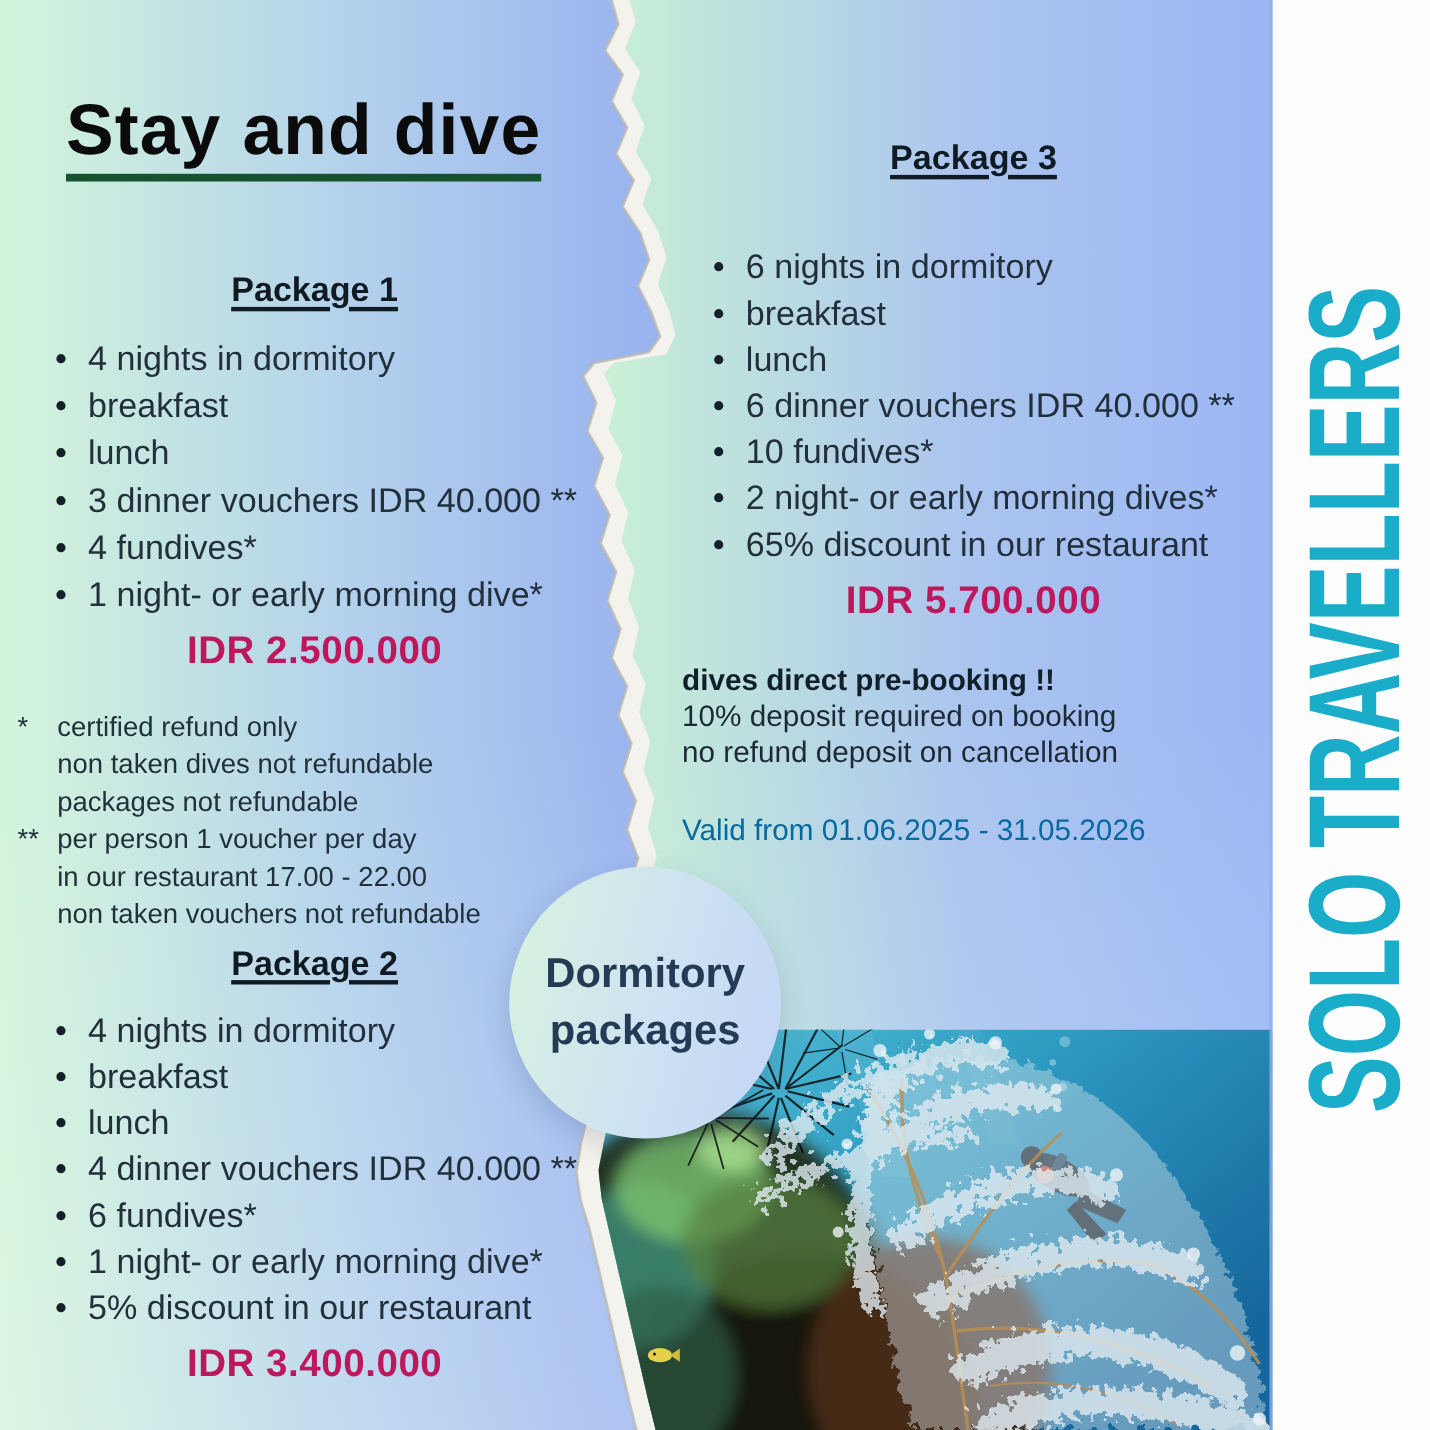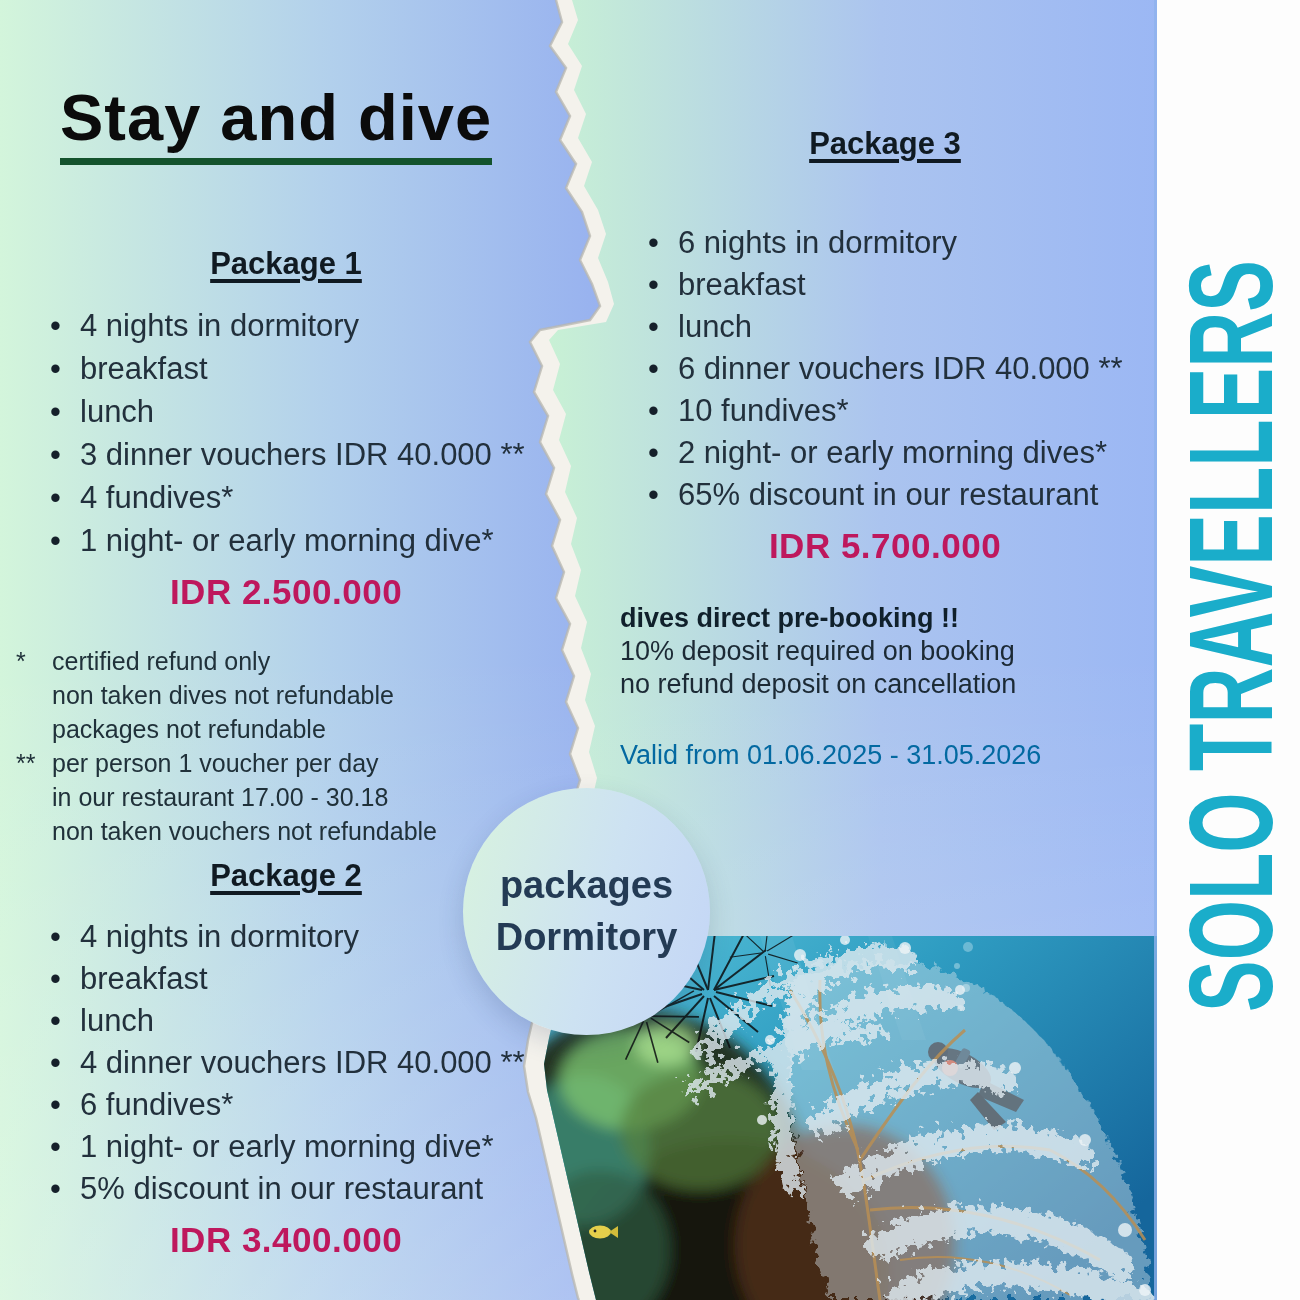--- a/index.html
+++ b/index.html
@@ -237,21 +237,21 @@
     <div class="fn-row">
       <span class="fn-mark"></span>
       <span>packages not refundable</span>
     </div>
     <div class="fn-row">
       <span class="fn-mark">**</span>
       <span>per person 1 voucher per day</span>
     </div>
     <div class="fn-row">
       <span class="fn-mark"></span>
-      <span>in our restaurant 17.00 - 30.18</span>
+      <span>in our restaurant 17.00 - 22.00</span>
     </div>
     <div class="fn-row">
       <span class="fn-mark"></span>
       <span>non taken vouchers not refundable</span>
     </div>
   </div>
 
   <div class="ov pkg-head" style="left:20px;top:858px;width:532px;">Package 2</div>
   <ul class="ov items tight" style="left:38px;top:904px;">
     <li>4 nights in dormitory</li>
@@ -277,17 +277,17 @@
   <div class="ov price" style="left:620px;top:526px;width:530px;">IDR 5.700.000</div>
 
   <div class="ov booking" style="left:620px;top:602px;width:520px;">
     <div class="bold">dives direct pre-booking !!</div>
     <div>10% deposit required on booking</div>
     <div>no refund deposit on cancellation</div>
   </div>
   <div class="ov validity" style="left:620px;top:740px;width:520px;">Valid from 01.06.2025 - 31.05.2026</div>
 
   <div class="ov badge">
+    <div>Dormitory</div>
     <div>packages</div>
-    <div>Dormitory</div>
   </div>
 
 </div>
 
 </body></html>

